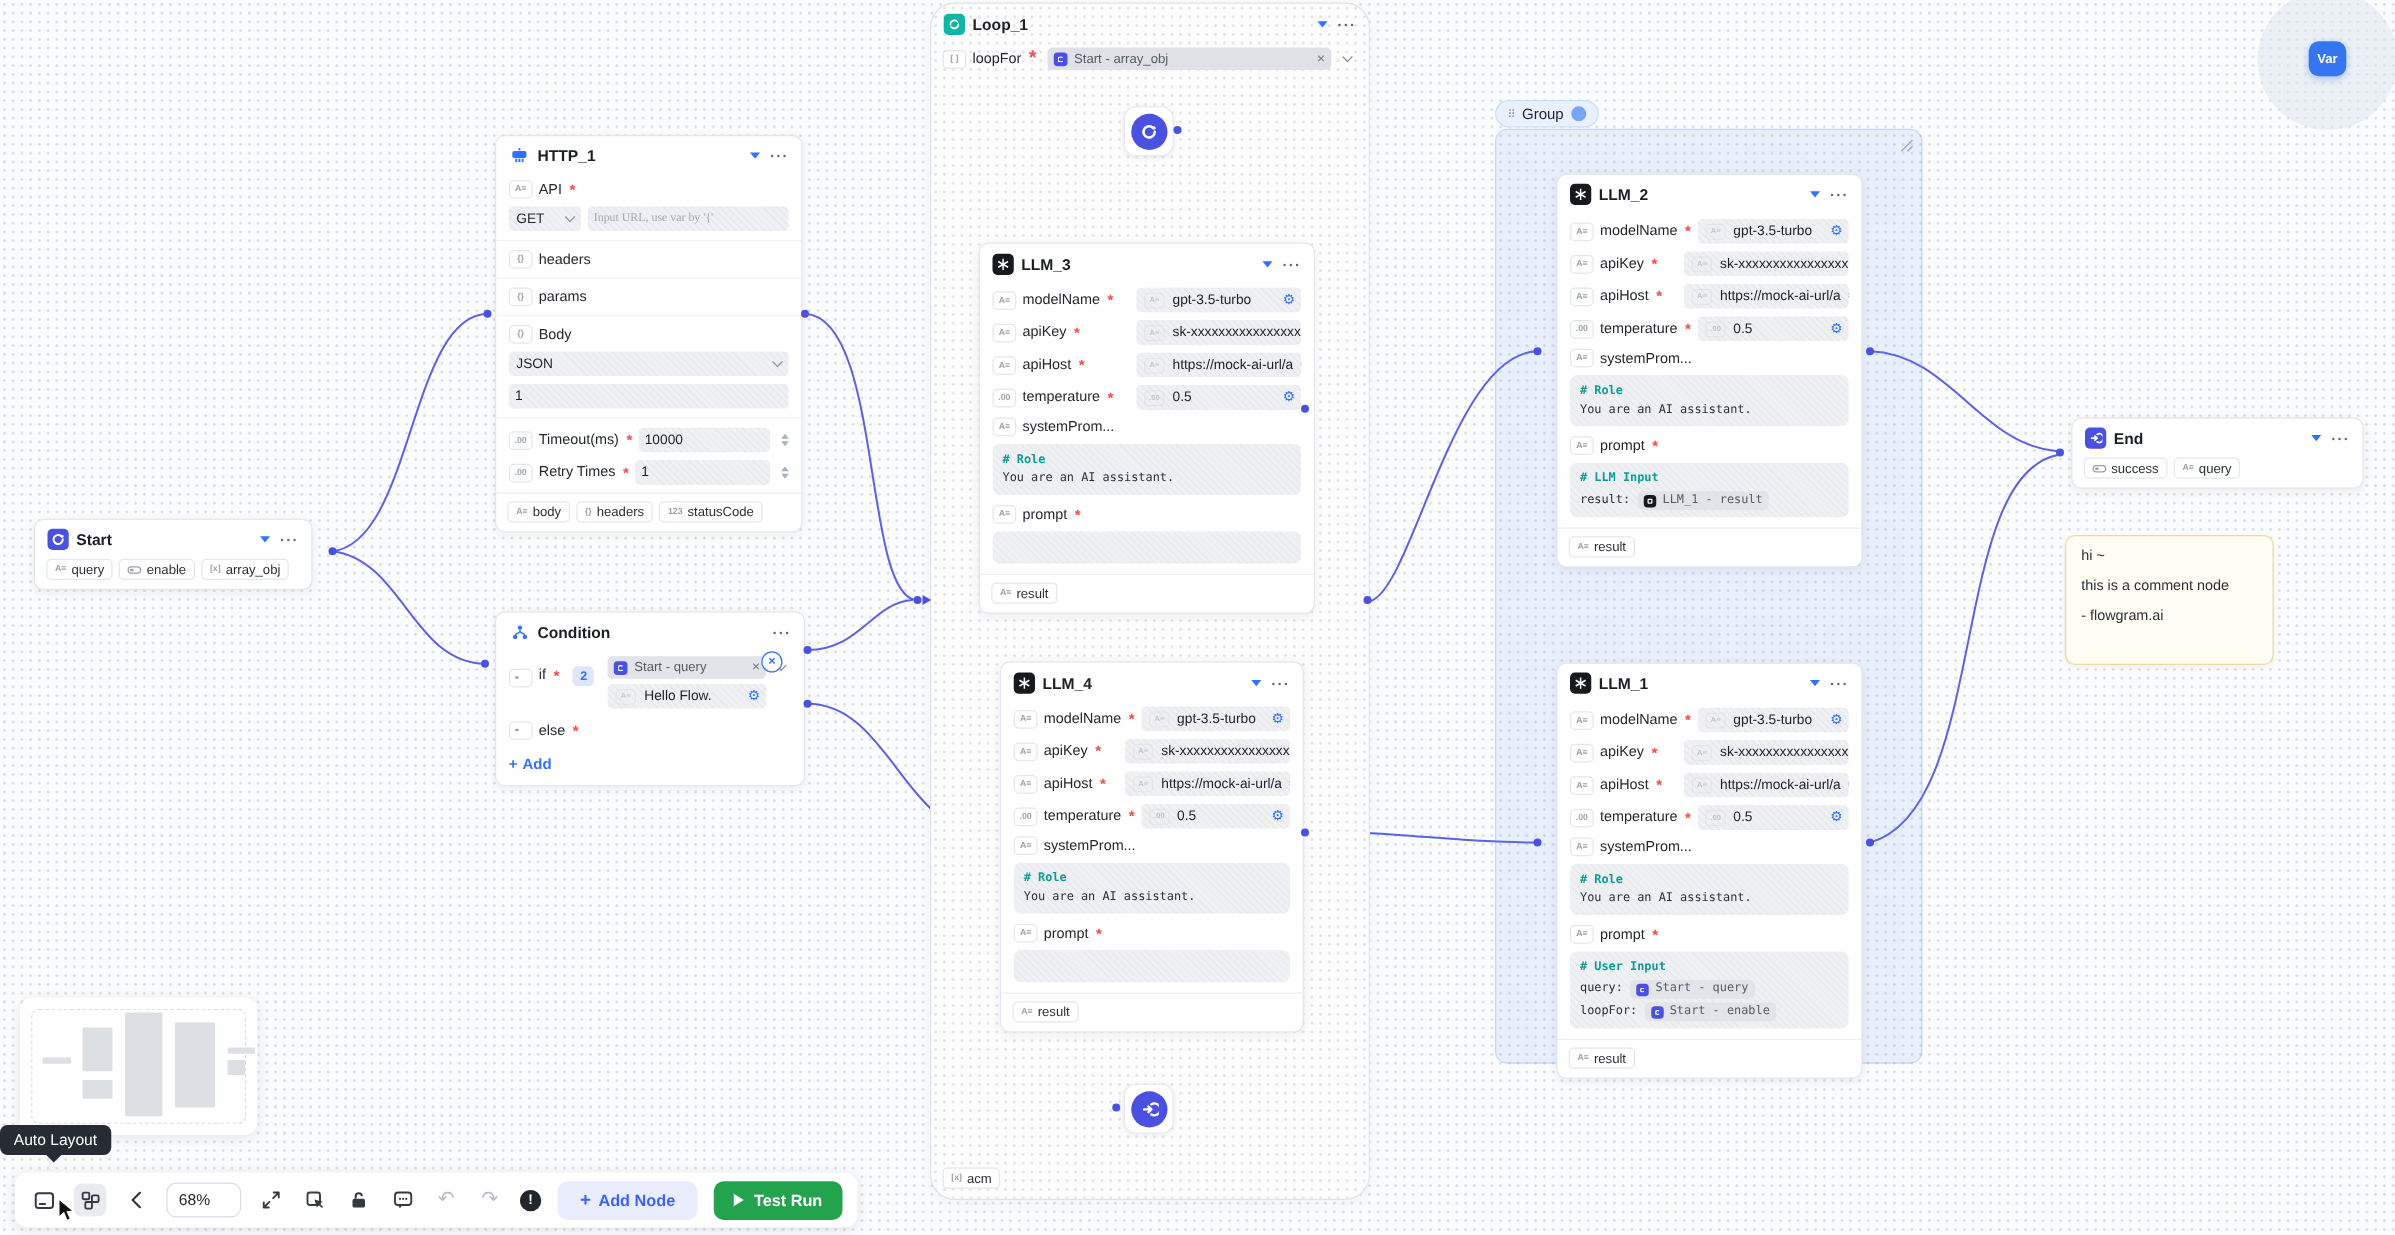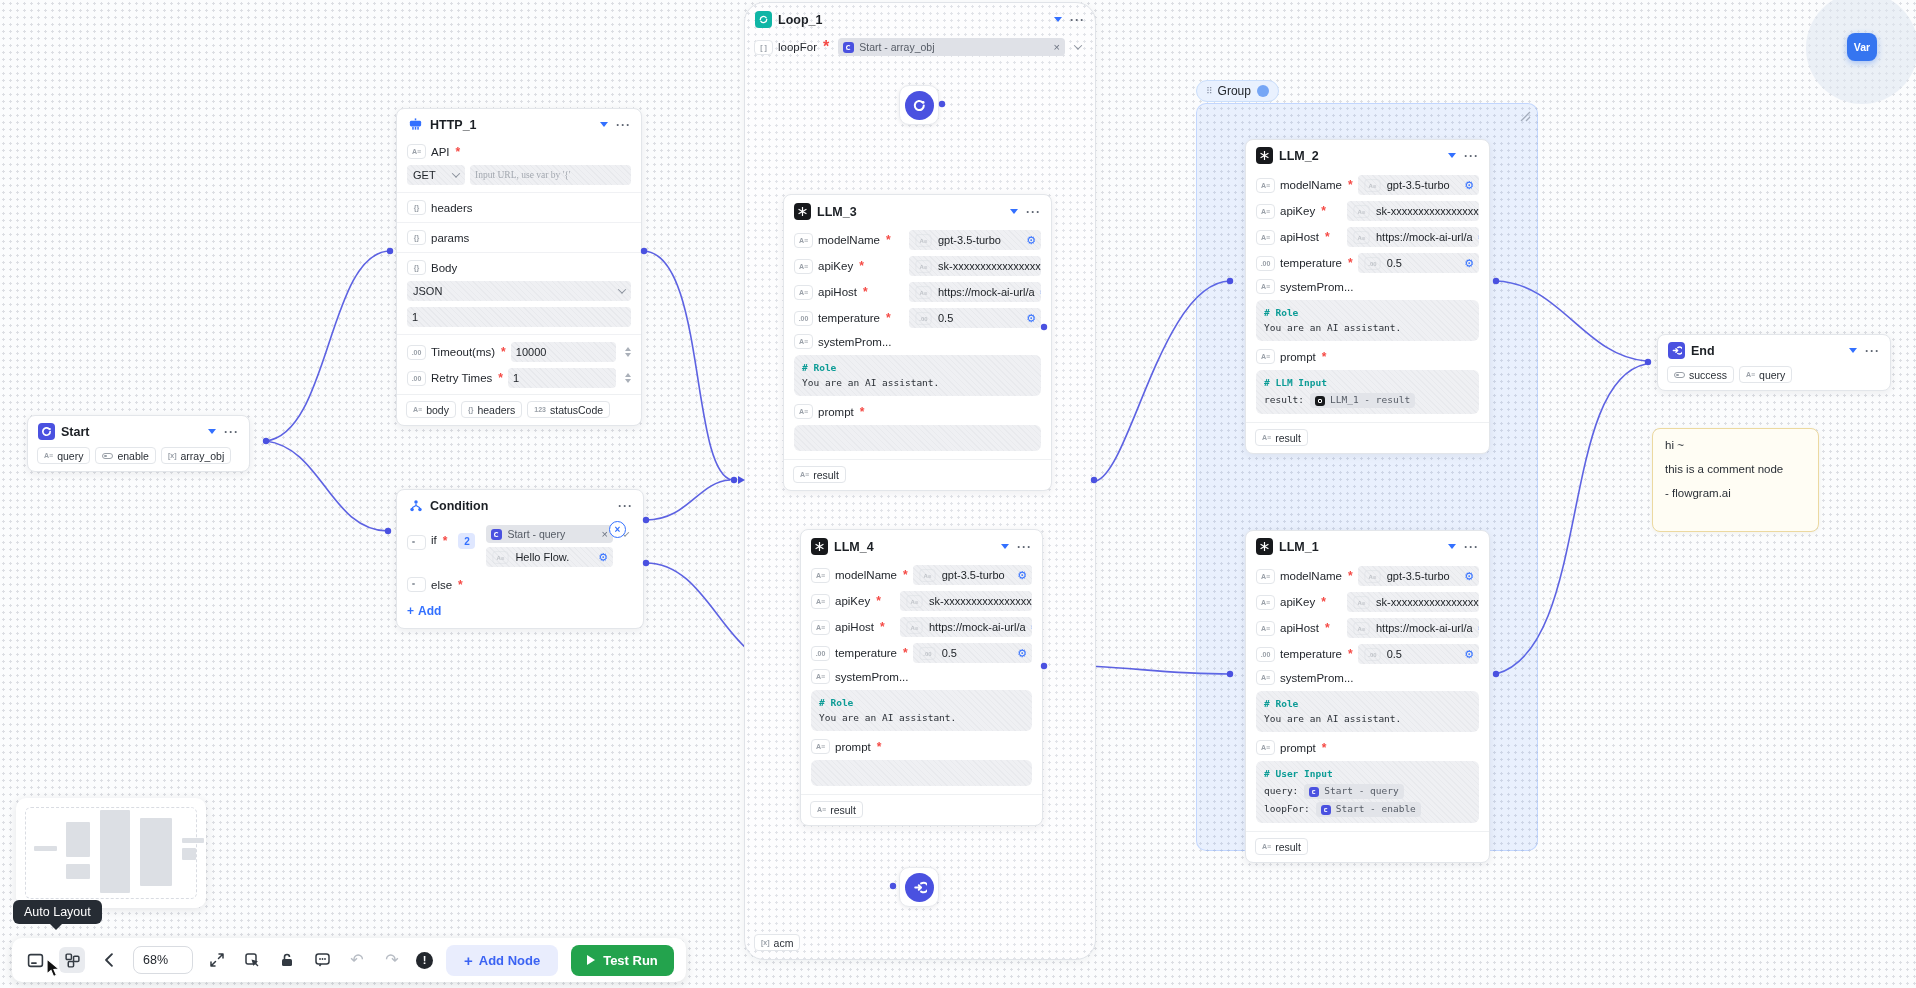--- a/index.html
+++ b/index.html
@@ -110,21 +110,21 @@
              align-items:center; justify-content:center; z-index:3; cursor:pointer;
              box-shadow:0 2px 6px rgba(53,117,240,.4); }
 
   
   .minimap { position:absolute; left:16px; top:798px; width:190px; height:110px; background:#fff;
              border-radius:10px; box-shadow:0 2px 10px rgba(25,31,37,.10); z-index:5; padding:9px; }
   .minimap .inner { width:100%; height:100%; border:1.5px dashed #d9dce2; border-radius:6px; position:relative; }
   .minimap .blk { position:absolute; background:#dcdfe4; border-radius:1px; }
 
   
-  .tooltip { position:absolute; left:13px; top:900px; z-index:7; background:#262c34; color:#fff;
+  .tooltip { position:absolute; left:0; top:900px; z-index:7; background:#262c34; color:#fff;
              font-size:12.5px; padding:5px 11px; border-radius:6px; }
   .tooltip::after { content:""; position:absolute; left:36px; bottom:-6px; border-left:7px solid transparent;
                     border-right:7px solid transparent; border-top:7px solid #262c34; }
 
   
   .toolbar { position:absolute; left:12px; top:938px; height:44px; z-index:6; background:#fff;
              border-radius:10px; box-shadow:0 2px 10px rgba(25,31,37,.12); display:flex; align-items:center;
              gap:13px; padding:0 12px; }
   .tb-ic { width:22px; height:22px; display:flex; align-items:center; justify-content:center; cursor:pointer; color:#333a42; }
   .tb-ic.hl { background:#e9ebef; border-radius:6px; width:26px; height:26px; }

